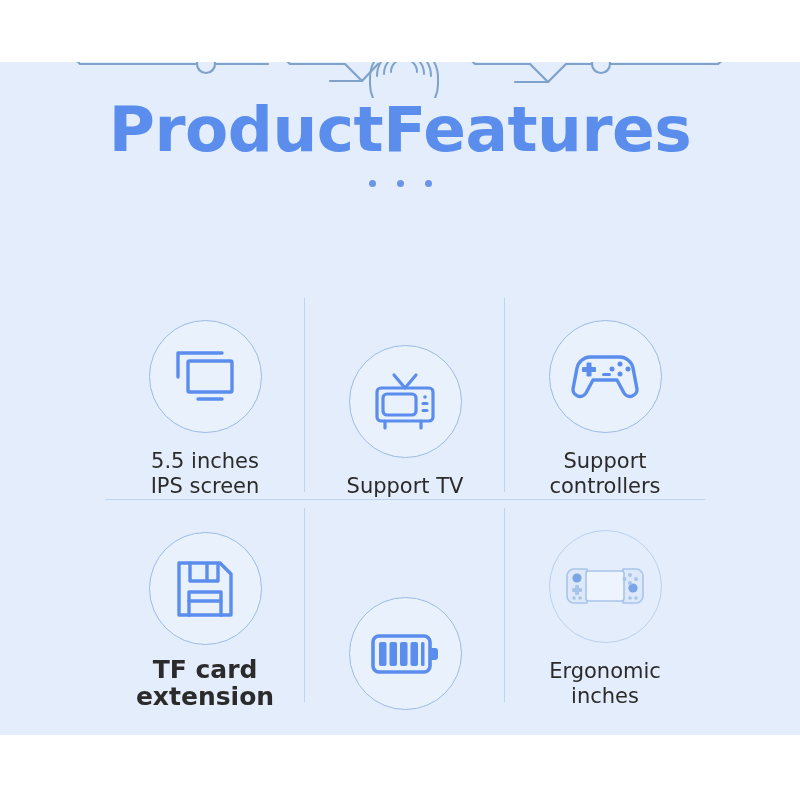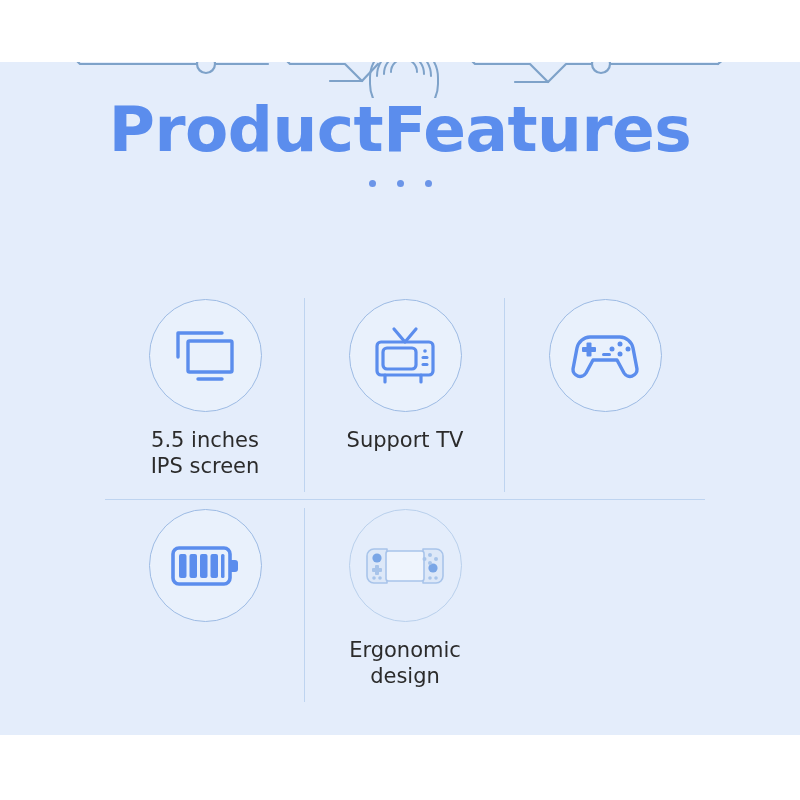--- a/index.html
+++ b/index.html
@@ -82,21 +82,21 @@
     height: 420px;
     display: grid;
     grid-template-columns: 1fr 1fr 1fr;
     grid-template-rows: 1fr 1fr;
   }
   .cell {
     position: relative;
     display: flex;
     flex-direction: column;
     align-items: center;
-    justify-content: flex-start;
+    justify-content: flex-end;
     padding-top: 9px;
     box-sizing: border-box;
   }
   
   .cell.c1::after, .cell.c2::after {
     content: "";
     position: absolute;
     right: 0;
     top: 8px;
     bottom: 8px;
@@ -231,22 +231,39 @@
               <rect x="16.5" y="11.5" width="5" height="14" rx="1"></rect>
               <rect x="12" y="16" width="14" height="5" rx="1"></rect>
               <rect x="32" y="22" width="9" height="3" rx="1.5"></rect>
               <circle cx="50" cy="13" r="2.5"></circle>
               <circle cx="58" cy="18" r="2.5"></circle>
               <circle cx="50" cy="23" r="2.5"></circle>
               <circle cx="42" cy="18" r="2.5"></circle>
             </g>
           </svg>
         </div>
-      </div>
-
+        <div class="label">Support
+controllers</div>
+      </div>
+
+      <div class="cell c1 r2">
+        <div class="icon-circle">
+          <svg width="60" height="60" viewBox="0 0 60 60">
+            <g fill="none" stroke="#5b8ded" stroke-width="3.4" stroke-linecap="round" stroke-linejoin="round">
+              <path d="M 4 4 L 45 4 L 56 15 L 56 56 L 4 56 Z"></path>
+              <path d="M 15 4 L 15 22 L 43 22 L 43 6"></path>
+              <path d="M 32 6 L 32 20"></path>
+              <path d="M 14 56 L 14 33 L 46 33 L 46 56"></path>
+              <path d="M 14 42 L 46 42"></path>
+            </g>
+          </svg>
+        </div>
+        <div class="label strong">TF card
+extension</div>
+      </div>
 
       <div class="cell c2 r2">
         <div class="icon-circle">
           <svg width="70" height="44" viewBox="0 0 70 44">
             <rect x="3" y="4" width="57" height="36" rx="6" fill="none" stroke="#5b8ded" stroke-width="3.6"></rect>
             <path d="M 60 16 L 65 16 A 3 3 0 0 1 68 19 L 68 25 A 3 3 0 0 1 65 28 L 60 28 Z" fill="#5b8ded"></path>
             <g fill="#5b8ded">
               <rect x="9" y="10" width="7.5" height="24" rx="2"></rect>
               <rect x="19.5" y="10" width="7.5" height="24" rx="2"></rect>
               <rect x="30" y="10" width="7.5" height="24" rx="2"></rect>
@@ -277,18 +294,18 @@
               <circle cx="67" cy="19" r="2"></circle>
               <circle cx="61.5" cy="15" r="2"></circle>
               <circle cx="11" cy="34" r="1.8"></circle>
               <circle cx="17" cy="34" r="1.8"></circle>
               <circle cx="67" cy="34" r="1.8"></circle>
               <circle cx="73" cy="34" r="1.8"></circle>
             </g>
           </svg>
         </div>
         <div class="label">Ergonomic
-design</div>
+inches</div>
       </div>
 
     </div>
   </div>
 </div>
 
 </body></html>

